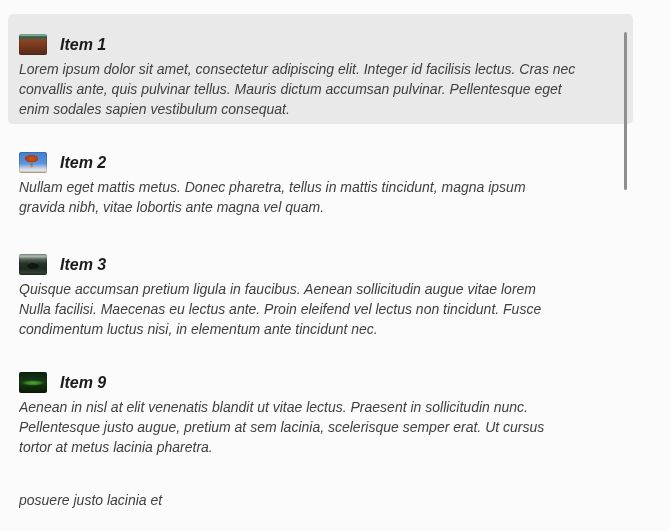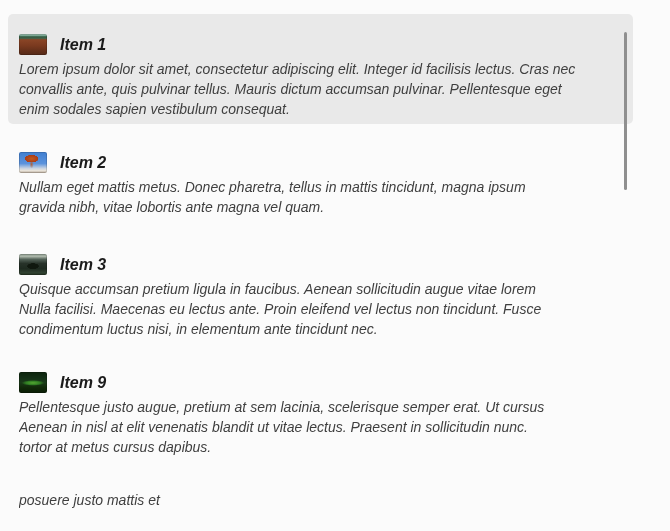--- a/index.html
+++ b/index.html
@@ -108,25 +108,25 @@
         <div class="desc-line">Nulla facilisi. Maecenas eu lectus ante. Proin eleifend vel lectus non tincidunt. Fusce</div>
         <div class="desc-line">condimentum luctus nisi, in elementum ante tincidunt nec.</div>
       </div>
   </div>
     <div class="list-item">
     <div class="title-row">
       <div class="thumb thumb-green-forest-photo"></div>
       <div class="item-title">Item 9</div>
     </div>
     <div class="item-desc">
+        <div class="desc-line">Aenean in nisl at elit venenatis blandit ut vitae lectus. Praesent in sollicitudin nunc.</div>
         <div class="desc-line">Pellentesque justo augue, pretium at sem lacinia, scelerisque semper erat. Ut cursus</div>
-        <div class="desc-line">Aenean in nisl at elit venenatis blandit ut vitae lectus. Praesent in sollicitudin nunc.</div>
-        <div class="desc-line">tortor at metus cursus dapibus.</div>
+        <div class="desc-line">tortor at metus lacinia pharetra.</div>
       </div>
   </div>
     <div class="list-item">
     <div class="item-desc">
-        <div class="desc-line">posuere justo mattis et</div>
+        <div class="desc-line">posuere justo lacinia et</div>
       </div>
   </div>
   </div>
 
 <div class="scrollbar-thumb"></div>
 
 </body></html>

